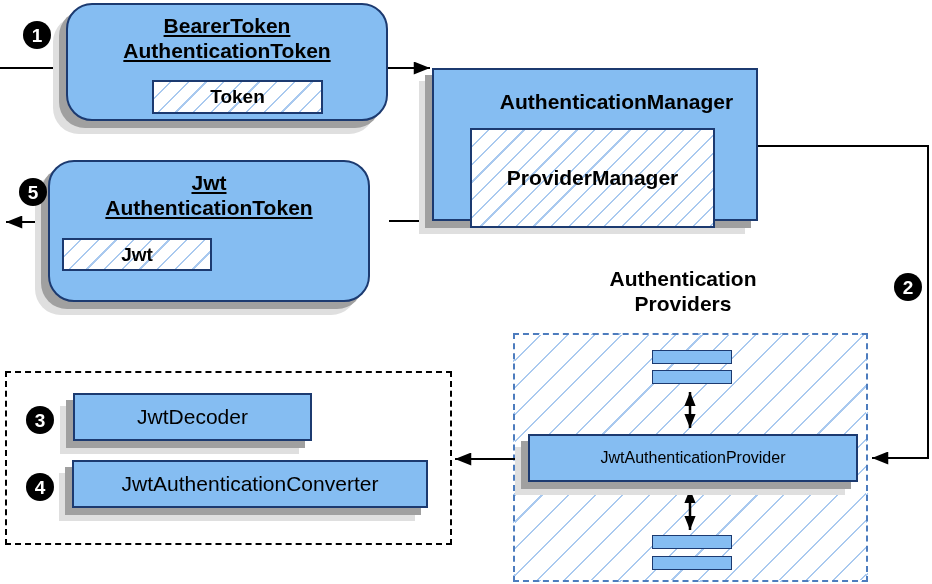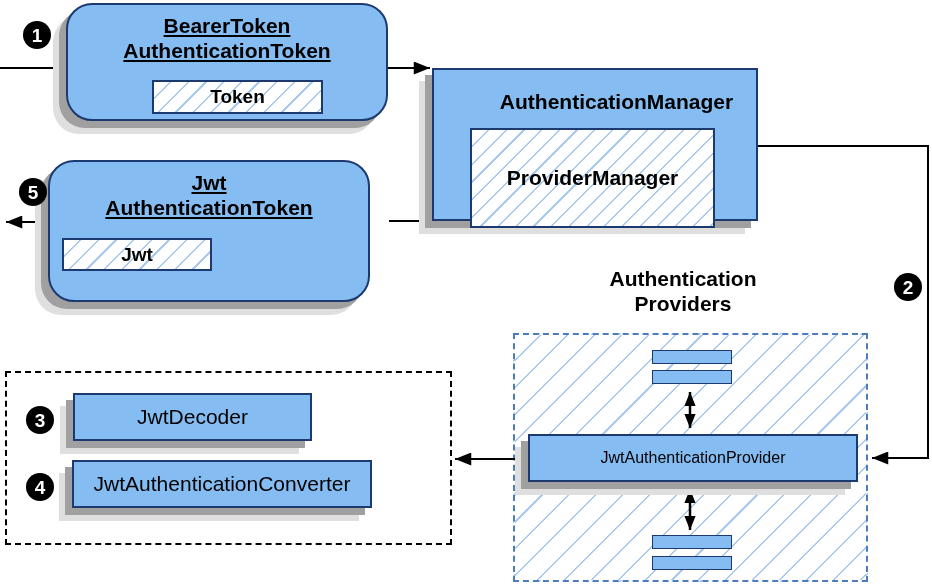--- a/index.html
+++ b/index.html
@@ -174,21 +174,21 @@
   </div>
 
   <div class="abs node shadow2 center-label" style="left:528px; top:434px; width:330px; height:48px; font-size:16px;">
     <span>JwtAuthenticationProvider</span>
   </div>
 
   <div class="abs node shadow2 center-label" style="left:73px; top:393px; width:239px; height:48px; font-size:21px;">
     <span>JwtDecoder</span>
   </div>
 
-  <div class="abs node shadow2 center-label" style="left:72px; top:460px; width:300px; height:48px; font-size:21px;">
+  <div class="abs node shadow2 center-label" style="left:72px; top:460px; width:356px; height:48px; font-size:21px;">
     <span>JwtAuthenticationConverter</span>
   </div>
 
   <div class="abs step-badge" style="left:23px; top:21px;">
     <span>1</span>
   </div>
   <div class="abs step-badge" style="left:894px; top:273px;">
     <span>2</span>
   </div>
   <div class="abs step-badge" style="left:26px; top:406px;">

